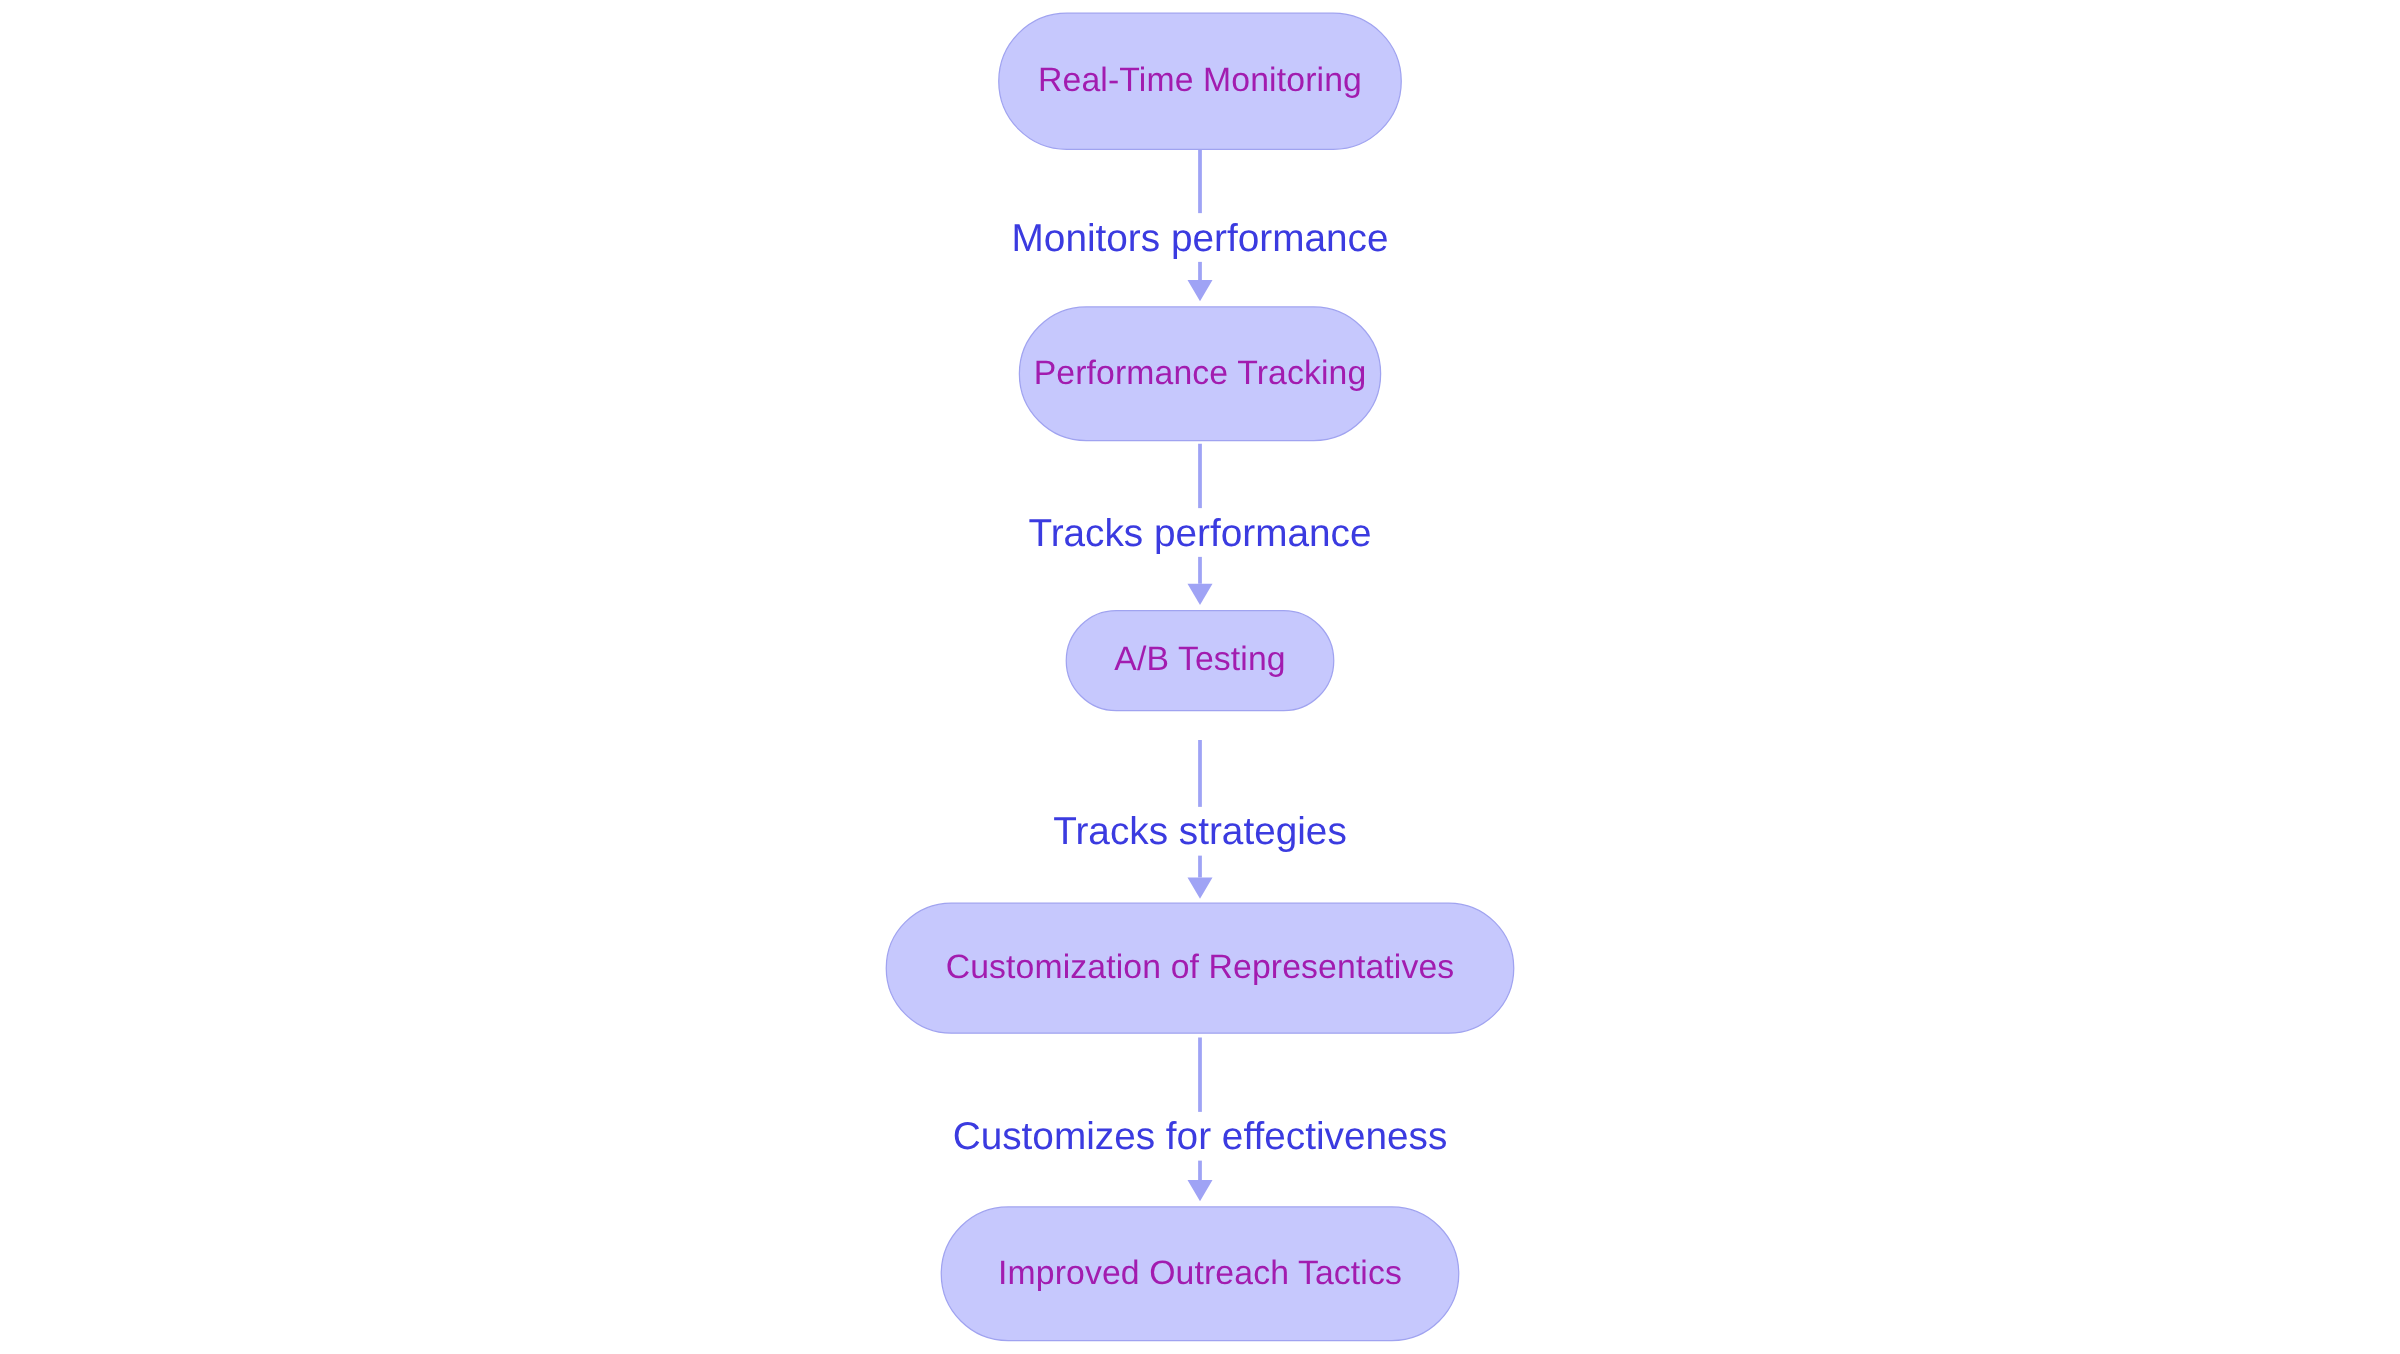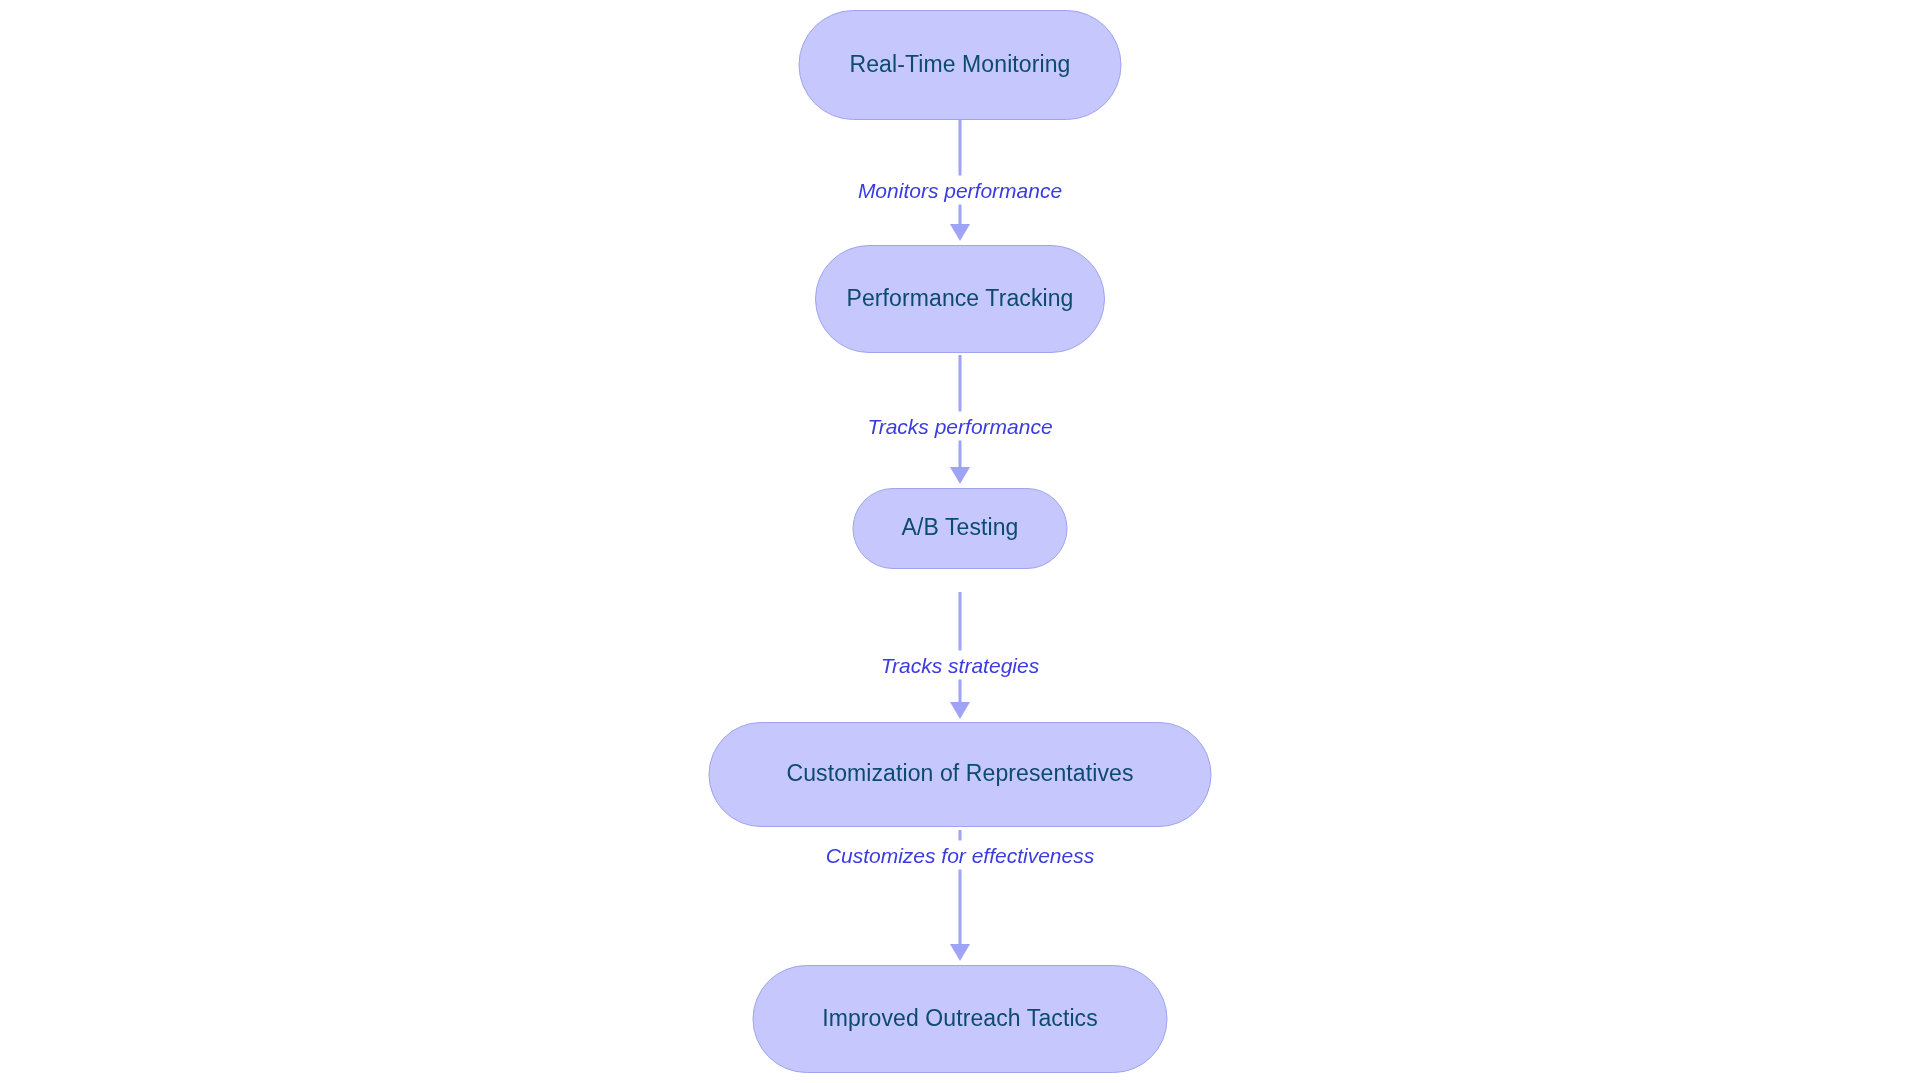--- a/index.html
+++ b/index.html
@@ -48,22 +48,22 @@
     color: #3333cc;
     font-size: 27px;
     font-weight: 400;
     letter-spacing: 0.1px;
     white-space: nowrap;
     line-height: 1;
     user-select: none;
   }
 
   .node-label {
-    color: #0c4a6e;
-    font-size: 23px;
+    color: #a21caf;
+    font-size: 27px;
     line-height: 1;
     padding-bottom: 2px;
   }
 
   
   .node-0 { top: 10px;  width: 323px; height: 110px; }
   .node-1 { top: 245px; width: 290px; height: 108px; }
   .node-2 { top: 488px; width: 215px; height: 81px; }
   .node-3 { top: 722px; width: 503px; height: 105px; }
   .node-4 { top: 965px; width: 415px; height: 108px; text-align: right; }
@@ -94,47 +94,46 @@
     border-right: 10px solid transparent;
     border-top: 17px solid #9fa3f5;
   }
 
   .edge-label {
     position: absolute;
     left: 50%;
     transform: translate(-50%, -50%);
     background: #ffffff;
     color: #3b3be0;
-    font-size: 21px;
+    font-size: 31px;
     line-height: 1;
     padding: 4px 5px;
     white-space: nowrap;
     user-select: none;
-    font-style: italic;
   }
 
   
   .edge-0 .edge-line  { top: 120px; height: 104px; }
   .edge-0 .edge-arrow { top: 224px; }
   .edge-0 .edge-label { top: 190px; }
 
   
   .edge-1 .edge-line  { top: 355px; height: 112px; }
   .edge-1 .edge-arrow { top: 467px; }
   .edge-1 .edge-label { top: 426px; }
 
   
   .edge-2 .edge-line  { top: 592px; height: 110px; }
   .edge-2 .edge-arrow { top: 702px; }
   .edge-2 .edge-label { top: 665px; }
 
   
   .edge-3 .edge-line  { top: 830px; height: 114px; }
   .edge-3 .edge-arrow { top: 944px; }
-  .edge-3 .edge-label { top: 855px; }
+  .edge-3 .edge-label { top: 909px; }
 </style>
 </head>
 <body>
 
 <div id="canvas">
   <div class="flow">
 
     <div class="node node-0">
       <span class="node-label">Real-Time Monitoring</span>
     </div>

